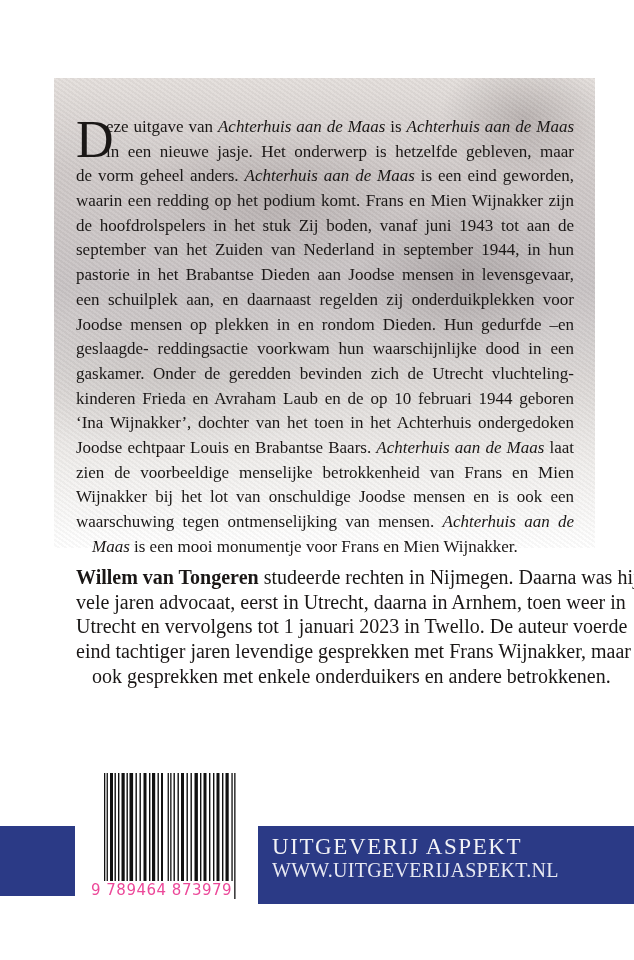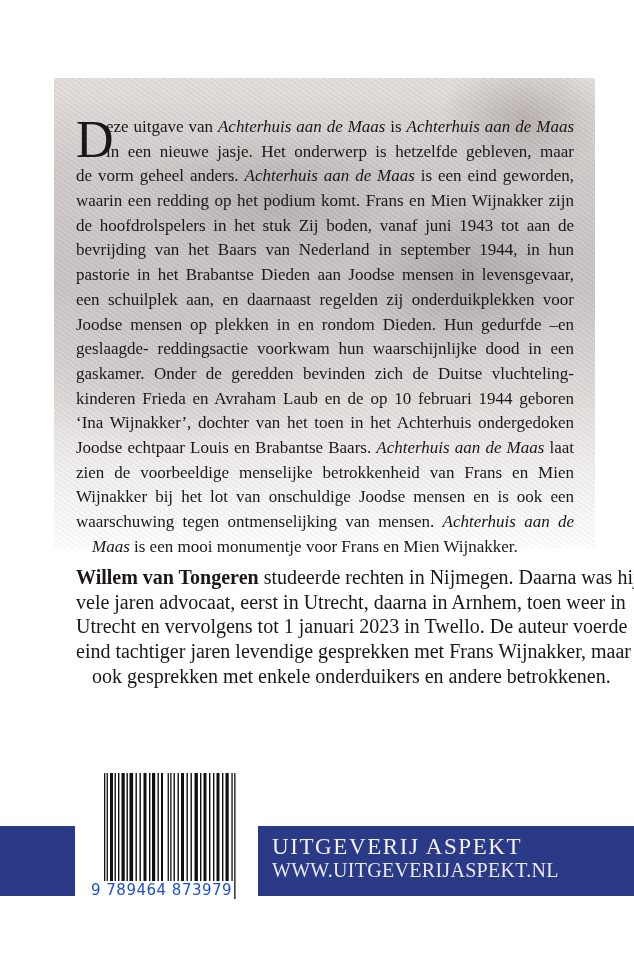--- a/index.html
+++ b/index.html
@@ -46,29 +46,29 @@
     .barcode-box {
       position: absolute; left: 76px; top: 760px; width: 182px; height: 150px;
       background: #ffffff;
     }
     .barcode-bars {
       position: absolute; left: 104px; top: 773px; width: 132px; height: 126px;
     }
     .isbn {
       position: absolute; left: 90px; top: 881px; width: 150px;
       font-family: "DejaVu Sans", sans-serif; font-size: 15px; letter-spacing: 0.5px;
-      background: transparent; color: #1d4ed8;
+      background: transparent; color: #ec4899;
     }
     .isbn span { background: #fff; padding: 0 1px; }
     .band-left {
       position: absolute; left: 0; top: 826px; width: 75px; height: 70px;
       background: #2b3a86;
     }
     .band-right {
-      position: absolute; left: 258px; top: 826px; width: 376px; height: 70px;
+      position: absolute; left: 258px; top: 826px; width: 376px; height: 78px;
       background: #2b3a86;
     }
     .publisher {
       position: absolute; left: 14px; top: 8px;
       color: #f2f2f6; font-size: 23px; letter-spacing: 1.6px; line-height: 26px;
       white-space: nowrap;
     }
     .url {
       position: absolute; left: 14px; top: 35px;
       color: #e8e9f2; font-size: 20px; letter-spacing: 0.3px; line-height: 18px;
@@ -81,26 +81,26 @@
 <div class="photo"></div>
 
 <div class="dropcap">D</div>
 
 <div class="blurb">
   <span class="line indent"><span>eze uitgave van </span><em>Achterhuis aan de Maas</em><span> is </span><em>Achterhuis aan de Maas</em></span>
   <span class="line indent"><span>in een nieuwe jasje. Het onderwerp is hetzelfde gebleven, maar</span></span>
   <span class="line"><span>de vorm geheel anders. </span><em>Achterhuis aan de Maas</em><span> is een eind geworden,</span></span>
   <span class="line"><span>waarin een redding op het podium komt. Frans en Mien Wijnakker zijn</span></span>
   <span class="line"><span>de hoofdrolspelers in het stuk Zij boden, vanaf juni 1943 tot aan de</span></span>
-  <span class="line"><span>bevrijding van het Baars van Nederland in september 1944, in hun</span></span>
+  <span class="line"><span>september van het Zuiden van Nederland in september 1944, in hun</span></span>
   <span class="line"><span>pastorie in het Brabantse Dieden aan Joodse mensen in levensgevaar,</span></span>
   <span class="line"><span>een schuilplek aan, en daarnaast regelden zij onderduikplekken voor</span></span>
   <span class="line"><span>Joodse mensen op plekken in en rondom Dieden. Hun gedurfde –en</span></span>
   <span class="line"><span>geslaagde- reddingsactie voorkwam hun waarschijnlijke dood in een</span></span>
-  <span class="line"><span>gaskamer. Onder de geredden bevinden zich de Duitse vluchteling-</span></span>
+  <span class="line"><span>gaskamer. Onder de geredden bevinden zich de Utrecht vluchteling-</span></span>
   <span class="line"><span>kinderen Frieda en Avraham Laub en de op 10 februari 1944 geboren</span></span>
   <span class="line"><span>‘Ina Wijnakker’, dochter van het toen in het Achterhuis ondergedoken</span></span>
   <span class="line"><span>Joodse echtpaar Louis en Brabantse Baars. </span><em>Achterhuis aan de Maas</em><span> laat</span></span>
   <span class="line"><span>zien de voorbeeldige menselijke betrokkenheid van Frans en Mien</span></span>
   <span class="line"><span>Wijnakker bij het lot van onschuldige Joodse mensen en is ook een</span></span>
   <span class="line"><span>waarschuwing tegen ontmenselijking van mensen. </span><em>Achterhuis aan de</em></span>
   <span class="line last"><em>Maas</em><span> is een mooi monumentje voor Frans en Mien Wijnakker.</span></span>
 </div>
 
 <div class="author">

